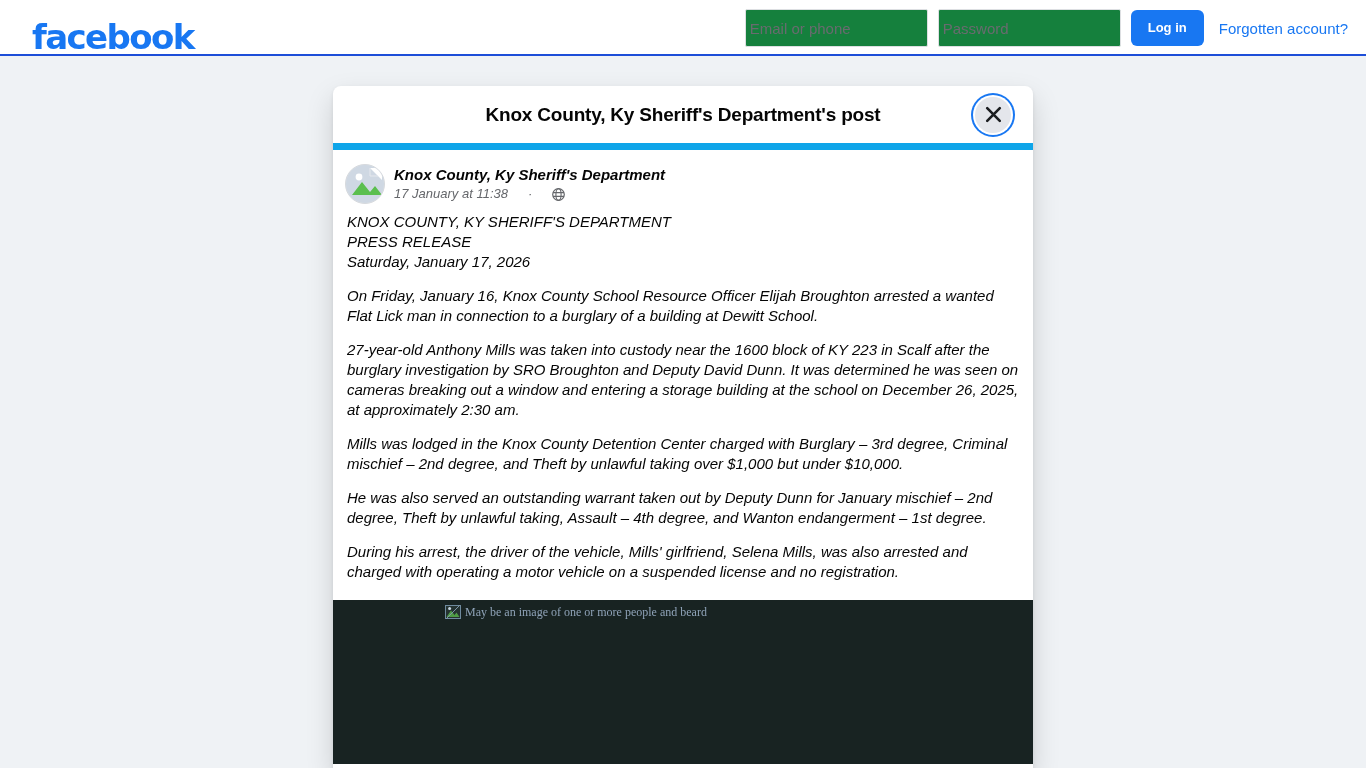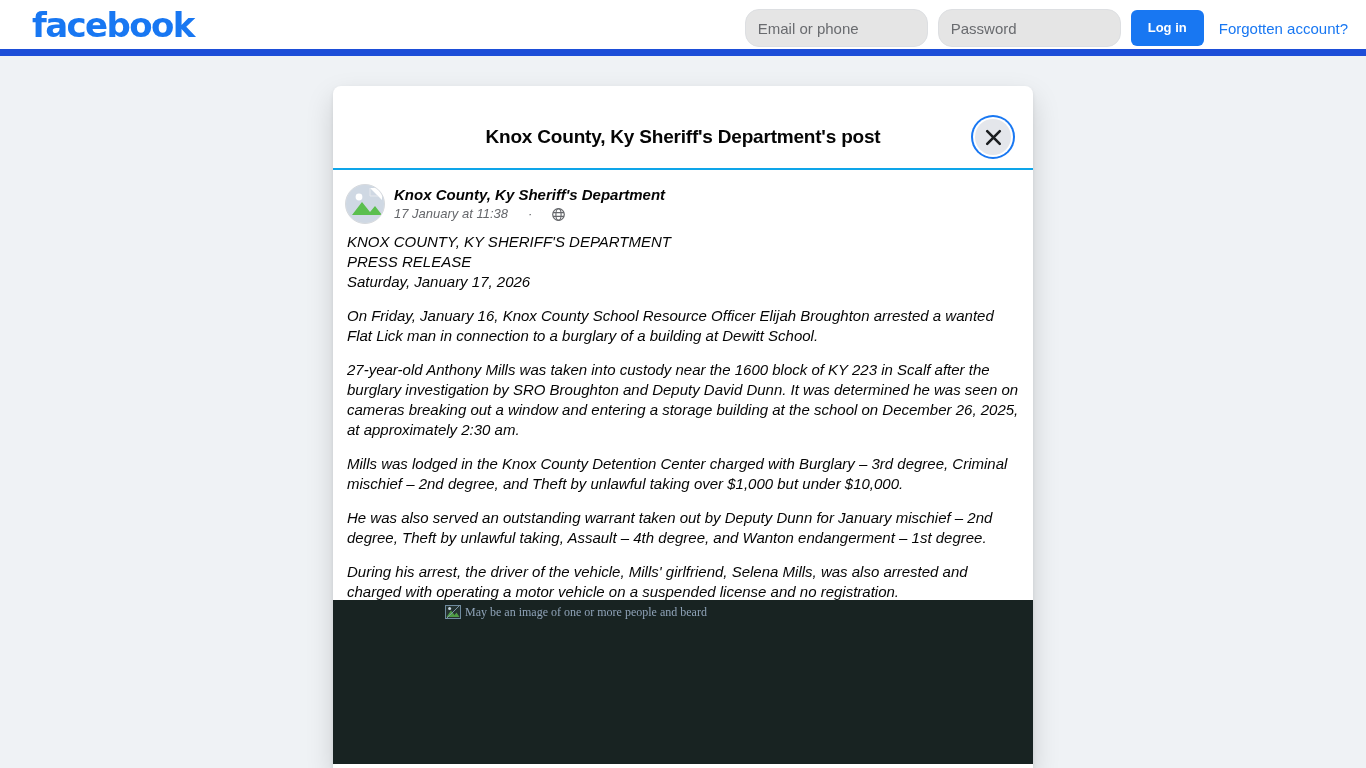--- a/index.html
+++ b/index.html
@@ -9,47 +9,47 @@
     overflow: hidden;
     background: #eff2f5;
     font-family: "Liberation Sans", sans-serif;
   }
 
   
   .topbar {
     position: absolute; top: 0; left: 0;
     width: 1366px; height: 56px;
     background: #ffffff;
-    border-bottom: 7px solid #1d4ed8;
-    display: flex; align-items: center;
+    border-bottom: 2px solid #1d4ed8;
+    display: flex; align-items: flex-end;
   }
   .fb-logo {
     margin-left: 32px;
     font-size: 34px;
     font-weight: bold;
     letter-spacing: -1.6px;
     color: #1877f2;
     font-family: "DejaVu Sans", sans-serif;
     line-height: 1;
     user-select: none;
   }
   .login-area {
     position: absolute;
     right: 18px; top: 0; height: 56px;
     display: flex; align-items: center; gap: 10px;
   }
   .login-input {
     width: 183px; height: 38px;
     border: 1px solid #dddfe2;
-    border-radius: 14px;
-    padding: 0 12px;
+    border-radius: 2px;
+    padding: 0 4px;
     font-size: 15px;
     font-family: "Liberation Sans", sans-serif;
     color: #1c1e21;
-    background: #e5e5e5;
+    background: #15803d;
     outline: none;
   }
   .login-input::placeholder { color: #696b6f; opacity: 1; }
   .login-btn {
     height: 36px;
     padding: 0 17px;
     background: #1877f2;
     color: #fff;
     border: none;
     border-radius: 6px;
@@ -75,22 +75,22 @@
     width: 700px;
     height: 682px;
     background: #ffffff;
     border-radius: 8px 8px 0 0;
     box-shadow: 0 12px 28px rgba(0,0,0,0.15), 0 2px 4px rgba(0,0,0,0.08);
     overflow: hidden;
   }
   .modal-header {
     position: relative;
     height: 64px;
-    border-bottom: 2px solid #0ea5e9;
-    display: flex; align-items: center; justify-content: center; margin-top: 20px;
+    border-bottom: 7px solid #0ea5e9;
+    display: flex; align-items: center; justify-content: center;
   }
   .modal-title {
     font-size: 19px;
     font-weight: bold;
     color: #050505;
     letter-spacing: -0.2px;
   }
   .close-btn {
     position: absolute;
     right: 22px; top: 50%;

